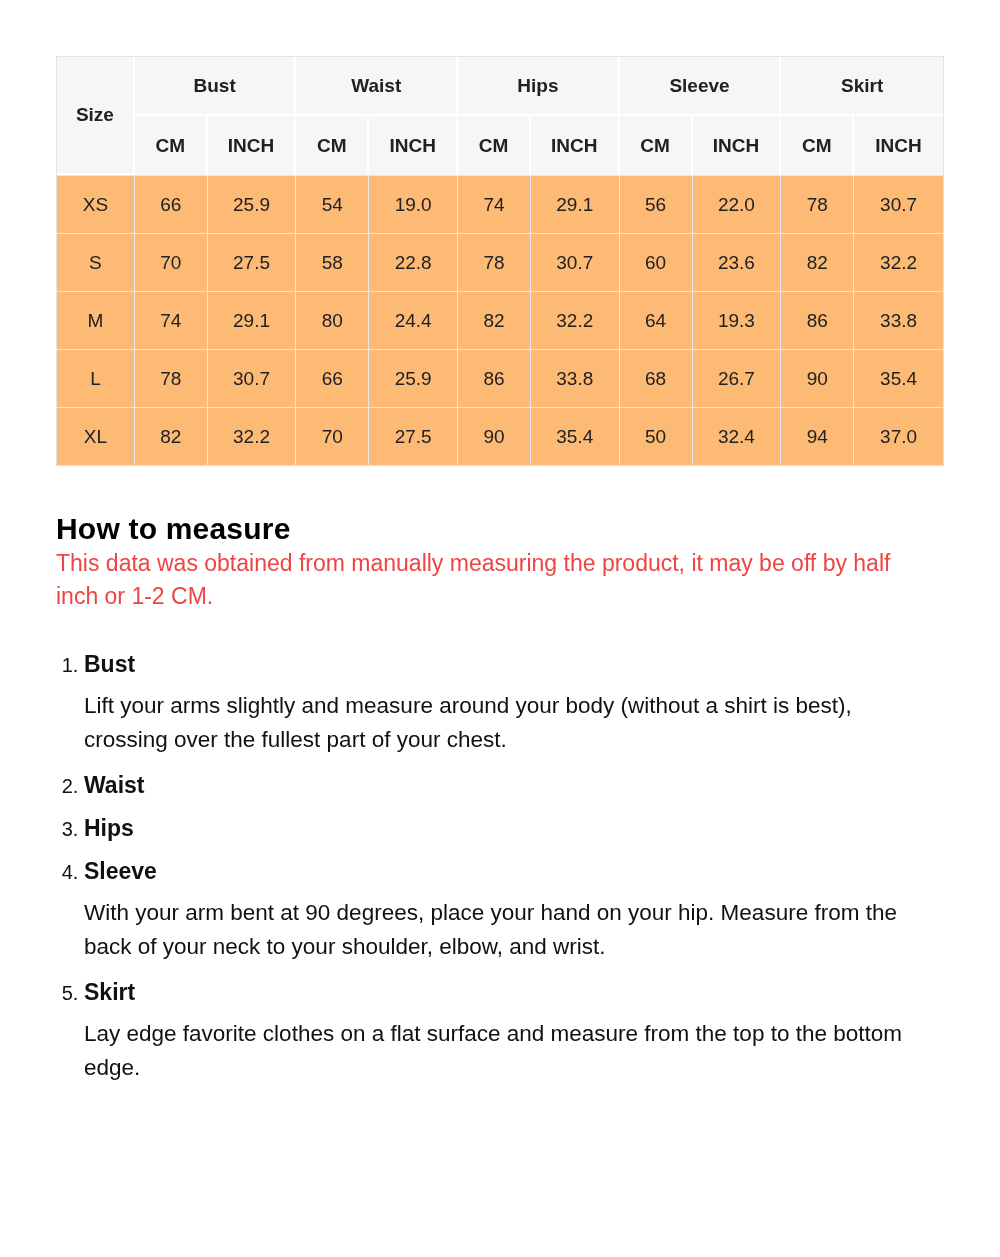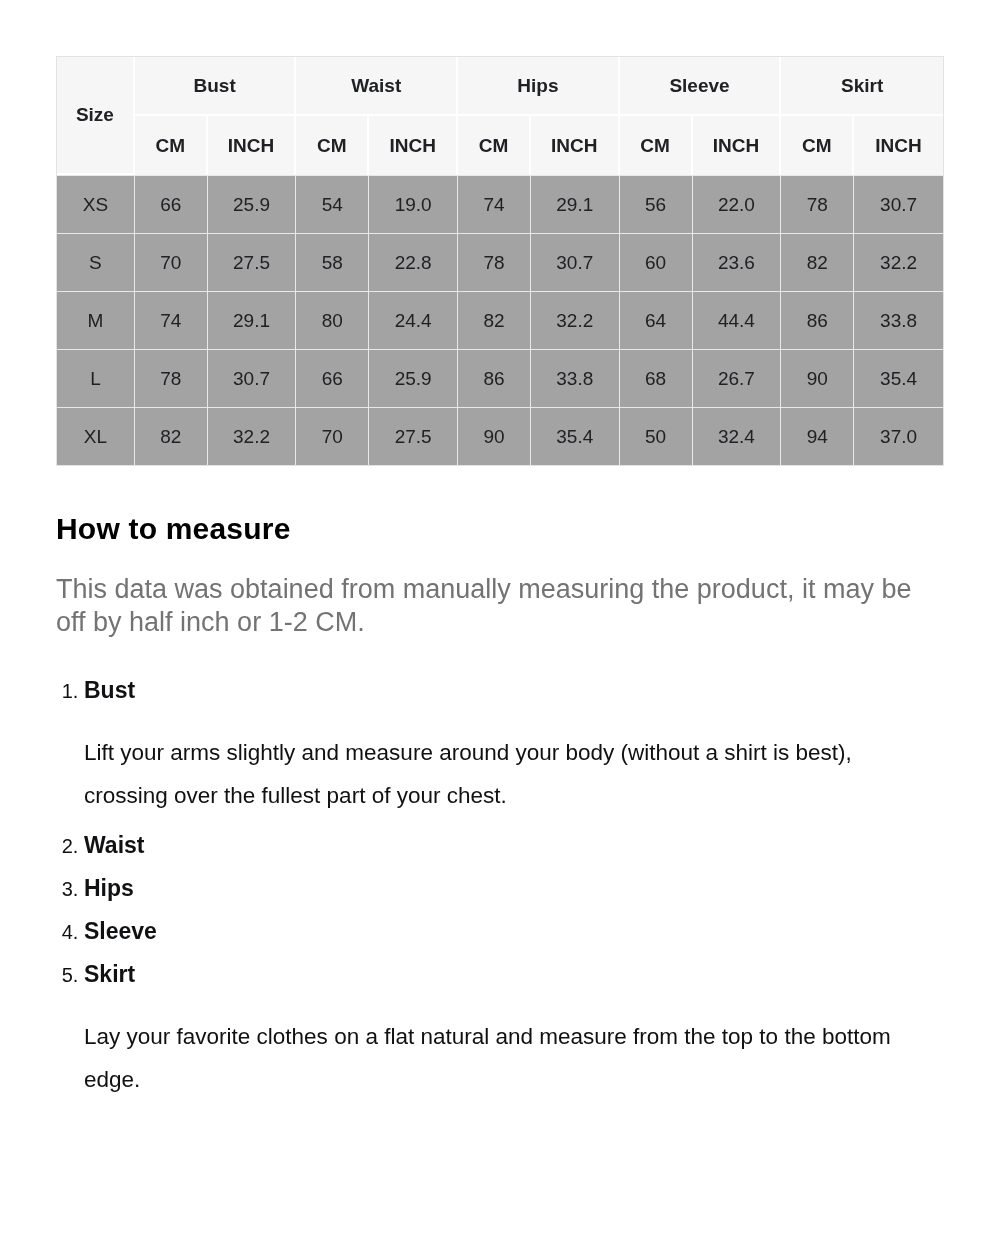--- a/index.html
+++ b/index.html
@@ -33,44 +33,44 @@
   table.size-chart thead th {
     background: #f6f6f7;
     font-weight: 700;
     border-right: 2px solid #ffffff;
     height: 59px;
   }
   table.size-chart thead tr:first-child th { border-bottom: 2px solid #ffffff; }
   table.size-chart thead th:last-child { border-right: none; }
   table.size-chart thead th.size-head { border-bottom: none; }
   table.size-chart tbody td {
-    background: #a3a3a3;
+    background: #fdba74;
     height: 58px;
     border-top: 1px solid #e7e8ea;
     border-right: 1px solid #e7e8ea;
   }
   table.size-chart tbody td:last-child { border-right: none; }
 
   col.c-size { width: 78px; }
   col.c-cm   { width: 73px; }
   col.c-inch { width: 89px; }
 
   
   h2.measure-heading {
     margin-top: 46px;
     font-size: 30px;
     font-weight: 700;
     color: #000000;
     letter-spacing: 0.2px;
   }
   p.measure-intro {
-    margin-top: 27px;
-    font-size: 27px;
+    margin-top: 1px;
+    font-size: 23px;
     line-height: 33px;
-    color: #737373;
+    color: #ef4444;
     max-width: 882px;
   }
   ol.measure-list {
     margin-top: 36px;
     padding-left: 28px;
     list-style: decimal outside;
   }
   ol.measure-list > li {
     margin-bottom: 13px;
     font-size: 22.5px;
@@ -81,23 +81,23 @@
     font-weight: 400;
     color: #101113;
   }
   .measure-term {
     display: block;
     font-weight: 700;
     font-size: 23px;
     line-height: 30px;
   }
   .measure-description {
-    margin-top: 26px;
+    margin-top: 10px;
     font-size: 22.5px;
-    line-height: 43px;
+    line-height: 34px;
     max-width: 856px;
   }
 </style>
 </head>
 <body>
 
 <table class="size-chart">
   <colgroup>
     <col class="c-size">
     <col class="c-cm">
@@ -162,21 +162,21 @@
       </tr>
       <tr>
         <td>M</td>
         <td>74</td>
         <td>29.1</td>
         <td>80</td>
         <td>24.4</td>
         <td>82</td>
         <td>32.2</td>
         <td>64</td>
-        <td>44.4</td>
+        <td>19.3</td>
         <td>86</td>
         <td>33.8</td>
       </tr>
       <tr>
         <td>L</td>
         <td>78</td>
         <td>30.7</td>
         <td>66</td>
         <td>25.9</td>
         <td>86</td>
@@ -211,18 +211,19 @@
     <p class="measure-description">Lift your arms slightly and measure around your body (without a shirt is best), crossing over the fullest part of your chest.</p>
   </li>
   <li>
     <span class="measure-term">Waist</span>
   </li>
   <li>
     <span class="measure-term">Hips</span>
   </li>
   <li>
     <span class="measure-term">Sleeve</span>
+    <p class="measure-description">With your arm bent at 90 degrees, place your hand on your hip. Measure from the back of your neck to your shoulder, elbow, and wrist.</p>
   </li>
   <li>
     <span class="measure-term">Skirt</span>
-    <p class="measure-description">Lay your favorite clothes on a flat natural and measure from the top to the bottom edge.</p>
+    <p class="measure-description">Lay edge favorite clothes on a flat surface and measure from the top to the bottom edge.</p>
   </li>
 </ol>
 
 </body></html>

